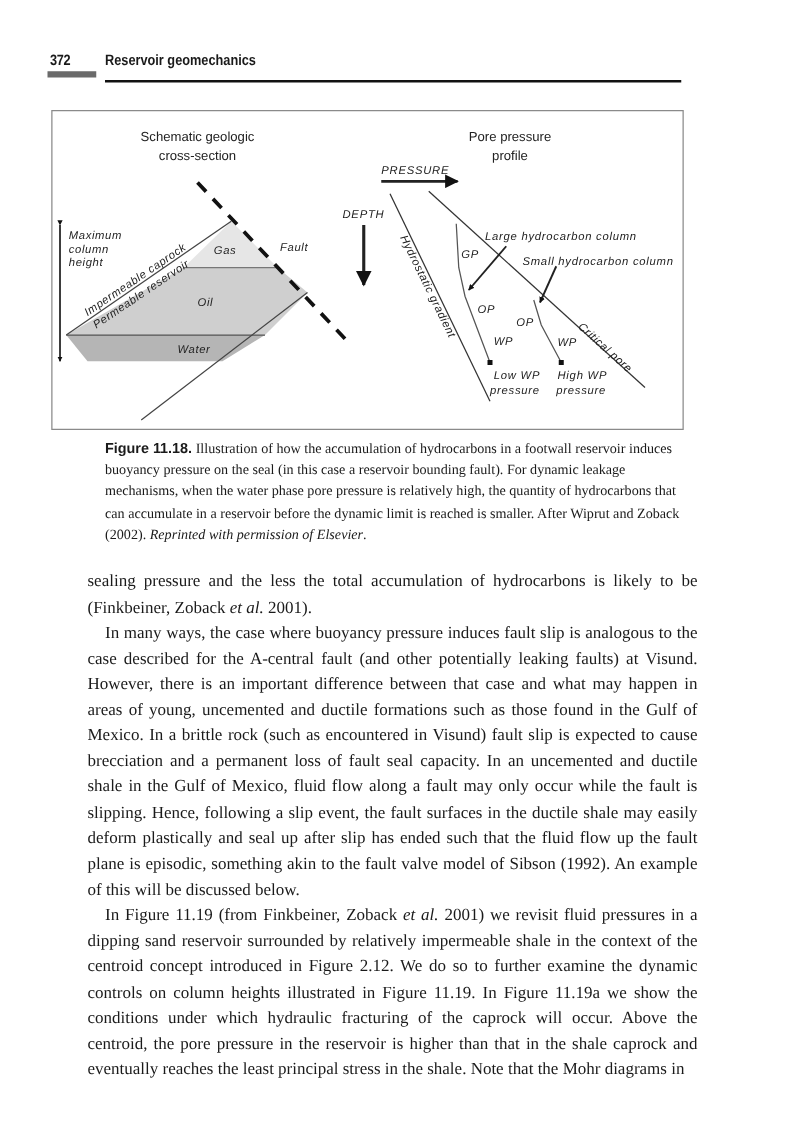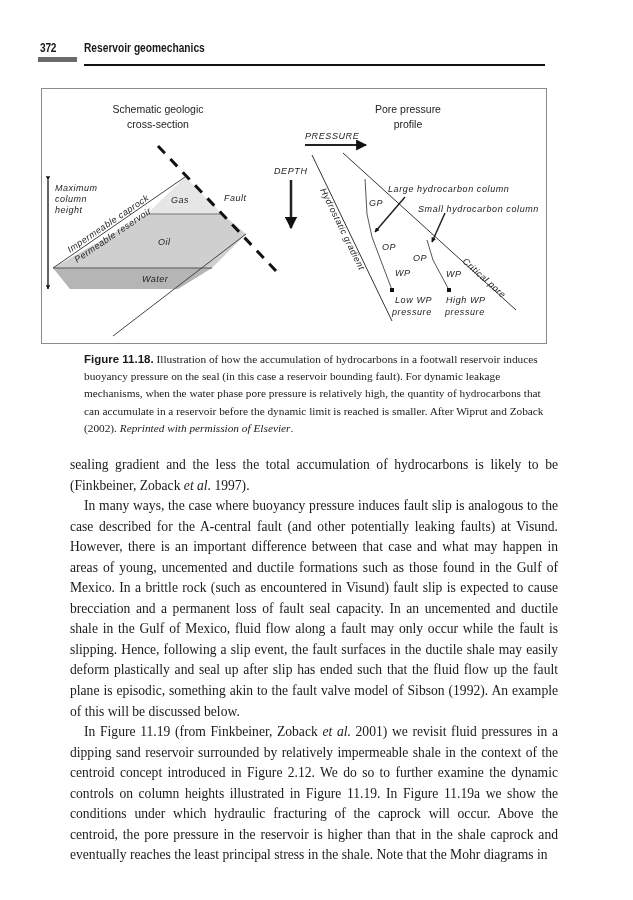--- a/index.html
+++ b/index.html
@@ -108,16 +108,16 @@
       <text x="392" y="315">pressure</text>
       <text x="446" y="303">High WP</text>
       <text x="445" y="315">pressure</text>
     </g>
   </g>
 </svg>
 
 <div class="abs caption"><span class="flabel">Figure 11.18.</span><span> Illustration of how the accumulation of hydrocarbons in a footwall reservoir induces buoyancy pressure on the seal (in this case a reservoir bounding fault). For dynamic leakage mechanisms, when the water phase pore pressure is relatively high, the quantity of hydrocarbons that can accumulate in a reservoir before the dynamic limit is reached is smaller. After Wiprut and Zoback (2002). </span><i>Reprinted with permission of Elsevier</i><span>.</span></div>
 
 <div class="abs body">
-  <p><span>sealing gradient and the less the total accumulation of hydrocarbons is likely to be (Finkbeiner, Zoback </span><i>et al.</i><span> 1997).</span></p>
+  <p><span>sealing pressure and the less the total accumulation of hydrocarbons is likely to be (Finkbeiner, Zoback </span><i>et al.</i><span> 2001).</span></p>
   <p class="indent">In many ways, the case where buoyancy pressure induces fault slip is analogous to the case described for the A-central fault (and other potentially leaking faults) at Visund. However, there is an important difference between that case and what may happen in areas of young, uncemented and ductile formations such as those found in the Gulf of Mexico. In a brittle rock (such as encountered in Visund) fault slip is expected to cause brecciation and a permanent loss of fault seal capacity. In an uncemented and ductile shale in the Gulf of Mexico, fluid flow along a fault may only occur while the fault is slipping. Hence, following a slip event, the fault surfaces in the ductile shale may easily deform plastically and seal up after slip has ended such that the fluid flow up the fault plane is episodic, something akin to the fault valve model of Sibson (1992). An example of this will be discussed below.</p>
   <p class="indent"><span>In Figure 11.19 (from Finkbeiner, Zoback </span><i>et al.</i><span> 2001) we revisit fluid pressures in a dipping sand reservoir surrounded by relatively impermeable shale in the context of the centroid concept introduced in Figure 2.12. We do so to further examine the dynamic controls on column heights illustrated in Figure 11.19. In Figure 11.19a we show the conditions under which hydraulic fracturing of the caprock will occur. Above the centroid, the pore pressure in the reservoir is higher than that in the shale caprock and eventually reaches the least principal stress in the shale. Note that the Mohr diagrams in</span></p>
 </div>
 
 </body></html>

